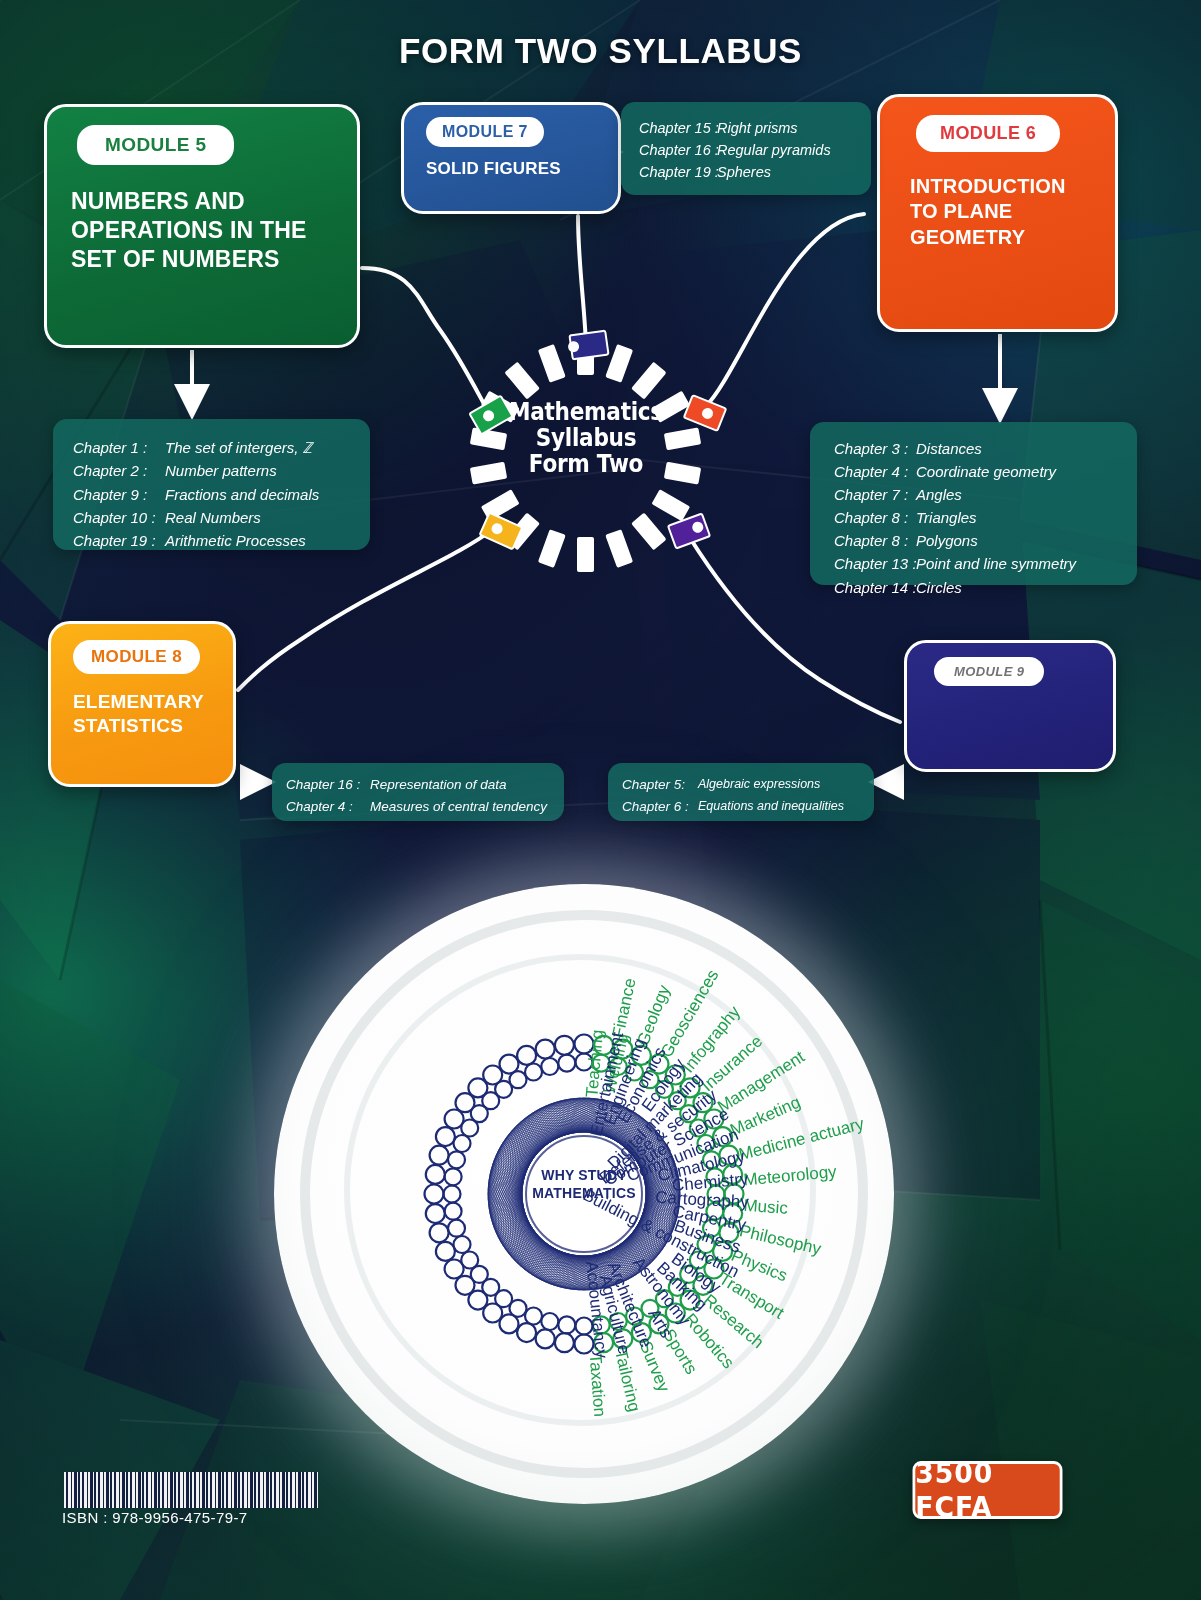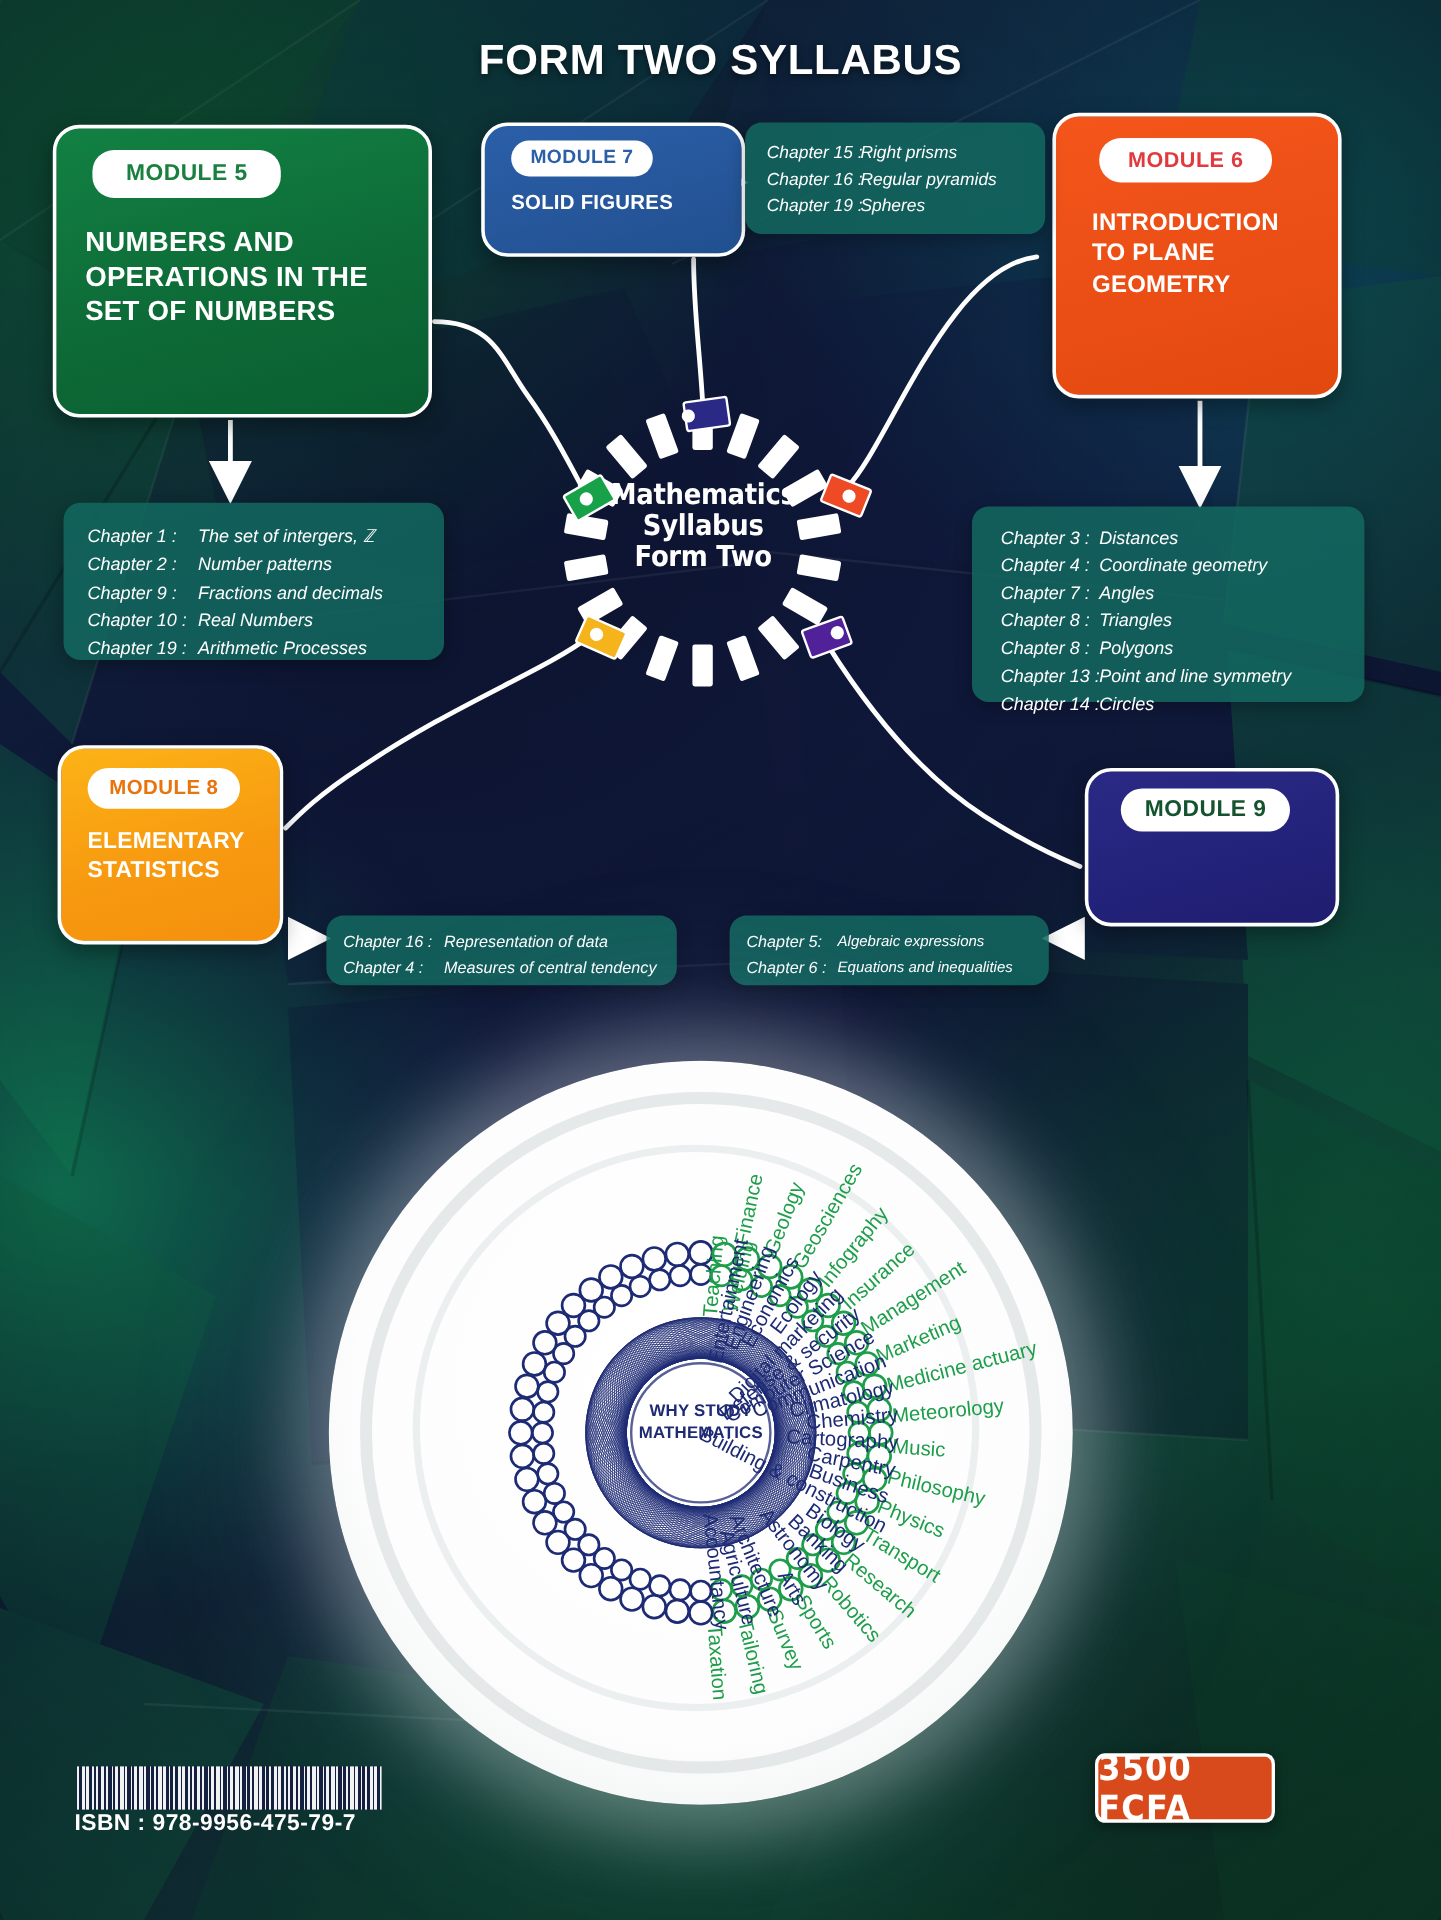--- a/index.html
+++ b/index.html
@@ -78,21 +78,21 @@
   #mod6 .mod-pill{color:#e03a3f;font-size:18px;margin-left:36px;padding:8px 24px;}
   #mod6 .mod-title{font-size:20px;margin-top:22px;margin-left:30px;}
 
   #mod8{left:48px;top:621px;width:188px;height:166px;
         background:linear-gradient(165deg,#fcb316 0%,#f79a10 55%,#f5900d 100%);}
   #mod8 .mod-pill{color:#e8740d;font-size:17px;margin:16px 0 0 22px;padding:7px 18px;}
   #mod8 .mod-title{font-size:19px;margin-top:16px;margin-left:22px;}
 
   #mod9{left:904px;top:640px;width:212px;height:132px;
         background:linear-gradient(165deg,#2a2a86 0%,#23227a 60%,#1e1d6e 100%);}
-  #mod9 .mod-pill{color:#14532d;font-size:19px;margin:14px 0 0 27px;padding:7px 20px;}
+  #mod9 .mod-pill{color:#737373;font-size:13px;margin:14px 0 0 27px;padding:7px 20px;font-style:italic;}
   #mod9 .mod-title{font-size:20px;margin-top:14px;margin-left:22px;}
 
   
   .chapters{
     position:absolute;border-radius:14px;box-sizing:border-box;
     background:rgba(19,104,95,.86);
     color:#fff;font-style:italic;
     box-shadow:0 4px 14px rgba(0,0,0,.28);
   }
   .chapters .row{display:flex;white-space:nowrap;}
@@ -150,21 +150,21 @@
     font-size:17px;font-weight:400;line-height:1;
     font-family:"Liberation Sans",sans-serif;
   }
 
   
   #barcode{position:absolute;left:64px;top:1472px;width:254px;height:36px;
     background:repeating-linear-gradient(90deg,
       #f2f2f2 0 2px,#14203f 2px 4px,#f2f2f2 4px 7px,#14203f 7px 8px,
       #f2f2f2 8px 10px,#14203f 10px 13px,#f2f2f2 13px 14px,#14203f 14px 16px);
   }
-  #isbn{position:absolute;left:62px;top:1509px;color:#fff;font-weight:700;font-size:19px;letter-spacing:.4px;}
+  #isbn{position:absolute;left:62px;top:1509px;color:#fff;font-weight:400;font-size:15px;letter-spacing:.4px;}
   #price{
     position:absolute;left:906px;top:1461px;width:157px;height:52px;
     background:#d84a1b;border:3px solid #fff;border-radius:9px;
     display:flex;align-items:center;justify-content:center;
     color:#fff;font-weight:800;font-size:29px;letter-spacing:1px;
     font-family:"DejaVu Sans",sans-serif;transform:scaleX(.92);
     box-shadow:0 3px 10px rgba(0,0,0,.35);
   }
 </style>
 </head>

